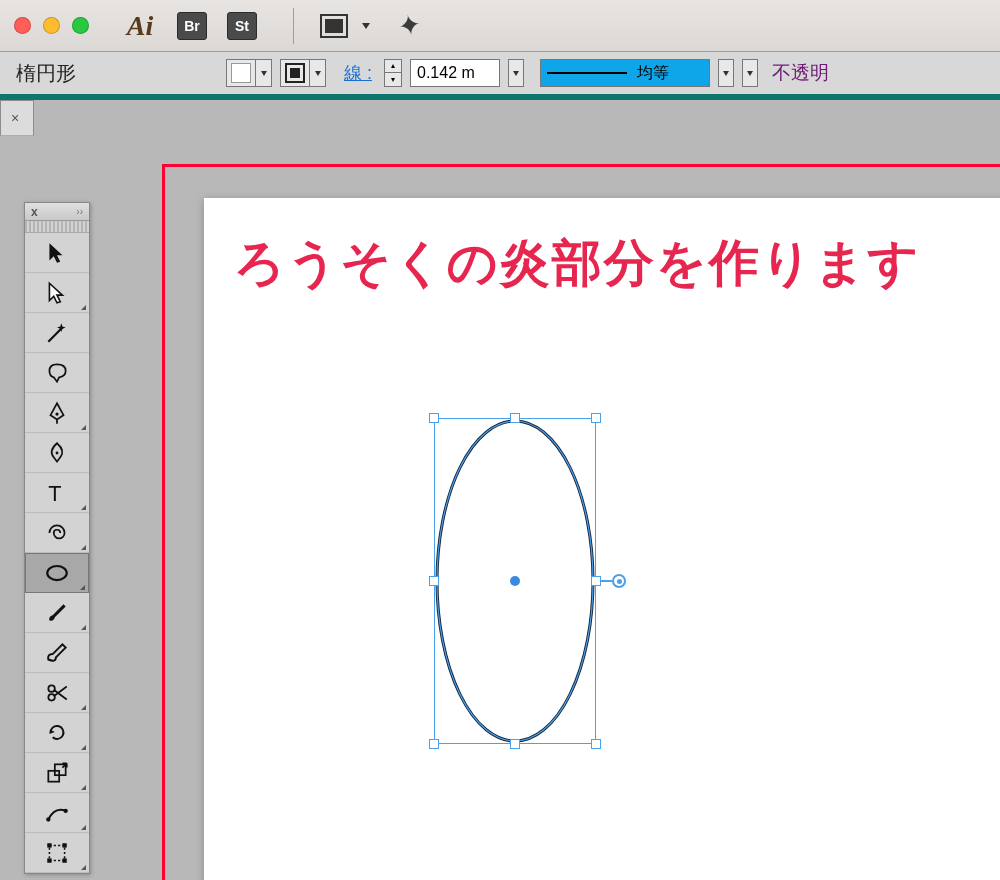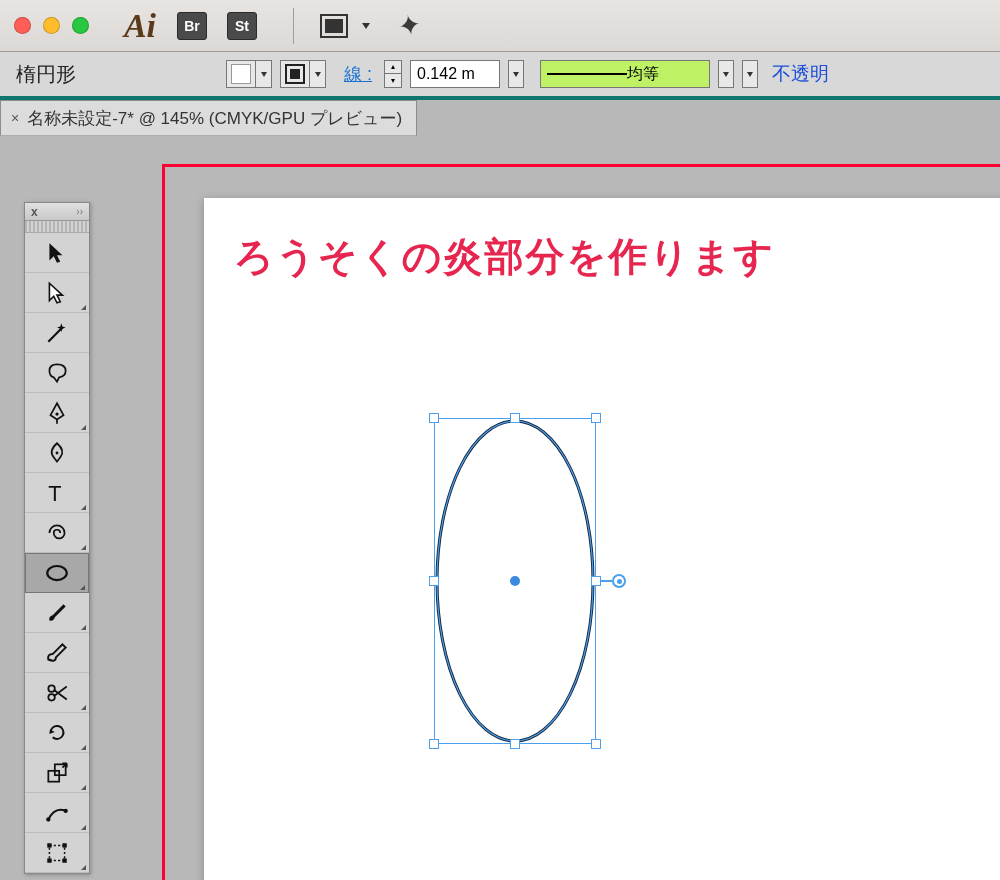--- a/index.html
+++ b/index.html
@@ -5,58 +5,58 @@
   * { box-sizing: border-box; margin: 0; padding: 0; font-family: "Hiragino Kaku Gothic ProN", "Helvetica Neue", Arial, sans-serif; }
   body { width: 1000px; height: 880px; overflow: hidden; background: #b8b8b8; position: relative; }
 
   
   .title-bar { height: 52px; background: linear-gradient(#e7e4e1,#dcd8d5); border-bottom: 1px solid #9a9a9a; display: flex; align-items: center; padding: 0 14px; gap: 10px; }
   .traffic { display: flex; gap: 12px; margin-right: 24px; }
   .traffic span { width: 17px; height: 17px; border-radius: 50%; box-shadow: inset 0 0 0 1px rgba(0,0,0,.2); }
   .tl-red { background: #ff5f57; }
   .tl-yellow { background: #ffbd2e; }
   .tl-green { background: #28c840; }
-  .ai-logo { width:34px; height:29px; display:flex; align-items:center; justify-content:center; color:#5a3a1b; font-weight:bold; font-size:34px; font-style:italic; font-family:"Times New Roman",serif; margin-right:10px;}
+  .ai-logo { width:34px; height:29px; display:flex; align-items:center; justify-content:center; color:#5a3a1b; font-weight:bold; font-size:28px; font-style:italic; font-family:"Times New Roman",serif; margin-right:10px;}
   .tb-badge { width:30px; height:28px; background:#4a4a4a; color:#fff; font-size:14px; font-weight:bold; display:flex; align-items:center; justify-content:center; border-radius:3px; margin-right:10px; border:1px solid #2b2b2b; }
   .tb-divider { width:1px; height:36px; background:#9e9e9e; margin:0 16px; }
   .tb-rect-icon { width:28px; height:24px; border:2px solid #333; position:relative; margin-right:4px;}
   .tb-rect-icon::after{content:"";position:absolute;top:3px;left:3px;right:3px;bottom:3px;background:#333;}
   .tb-dd-caret { width:0;height:0;border-left:4px solid transparent;border-right:4px solid transparent;border-top:6px solid #333;margin-right:18px;}
   .tb-rocket { color:#3b3b3b; font-size:28px; transform:rotate(-10deg);}
   
   
-  .control-bar { height:48px; background:#d8d8d8; border-bottom:4px solid #0f766e; display:flex; align-items:center; padding:0 8px; gap:8px;}
+  .control-bar { height:48px; background:#d8d8d8; border-bottom:6px solid #0f766e; display:flex; align-items:center; padding:0 8px; gap:8px;}
   .cb-label { width:210px; font-size:20px; color:#222; padding-left:8px;}
   .cb-swatch-group { display:flex; align-items:center;}
   .cb-swatch { width:30px; height:28px; border:1px solid #777; display:flex; align-items:center; justify-content:center; background:#e8e8e8; }
   .cb-swatch-inner-white { width:20px; height:20px; background:#fff; border:1px solid #999;}
   .cb-swatch-inner-black { width:20px; height:20px; border:2px solid #222; display:flex;align-items:center;justify-content:center;}
   .cb-swatch-inner-black::after{content:"";width:10px;height:10px;background:#222;}
   .cb-caret { width:16px; height:28px; border:1px solid #777; border-left:none; display:flex;align-items:center;justify-content:center; background:#e8e8e8;}
   .cb-caret::after{content:"";width:0;height:0;border-left:3px solid transparent;border-right:3px solid transparent;border-top:5px solid #333;}
   .cb-stroke-label { color:#1770d4; font-size:18px; text-decoration:underline; margin:0 4px 0 10px;}
   .cb-stepper { display:flex;flex-direction:column;border:1px solid #777;}
   .cb-stepper span{width:16px;height:13px;background:#e8e8e8;display:flex;align-items:center;justify-content:center;font-size:8px;line-height:1;border-bottom:1px solid #777;}
   .cb-stepper span:last-child{border-bottom:none;}
   .cb-num { width:90px; height:28px; border:1px solid #777; background:#fff; font-size:16px; padding:0 6px; display:flex;align-items:center;}
-  .cb-style { height:28px; border:1px solid #777; background:#bef264; display:flex;align-items:center; padding:0 6px; text-align:center;}
+  .cb-style { height:28px; border:1px solid #777; background:#0ea5e9; display:flex;align-items:center; padding:0 6px; gap:10px;text-align:center;}
   .cb-style .line{height:2px;background:#000;}
   .cb-style .txt{font-size:16px;}
-  .cb-link { color:#1d4ed8; font-size:19px; margin-left:6px;}
+  .cb-link { color:#701a75; font-size:19px; margin-left:6px;}
 
   
   .tab-bar { height:36px; background:#b8b8b8; display:flex; align-items:flex-end; }
   .tab { height:36px; background:#dcdcdc; border:1px solid #8c8c8c; border-bottom:1px solid #aeaeae; display:flex; align-items:center; padding:0 14px 0 10px; gap:8px; font-size:17px; color:#333;}
   .tab .close{font-size:14px;color:#555;}
 
   
   .workspace { position:absolute; top:136px; left:0; right:0; bottom:0; background:#b8b8b8;}
   .red-frame { position:absolute; top:28px; left:162px; width:1200px; height:1200px; border:3px solid #ff0033; background:transparent;}
   .artboard { position:absolute; top:62px; left:204px; width:1200px; height:1200px; background:#fff; box-shadow:0 2px 8px rgba(0,0,0,.25);}
-  .annot { position:absolute; top:94px; left:234px; font-size:39px; font-weight:600; color:#e6264e; letter-spacing:2px; white-space:nowrap;}
+  .annot { position:absolute; top:94px; left:234px; font-size:50px; font-weight:600; color:#e6264e; letter-spacing:2px; white-space:nowrap;}
 
   
   .sel-box { position:absolute; top:282px; left:434px; width:162px; height:326px; }
   .bbox { position:absolute; inset:0; border:1px solid #4aa0ea;}
   .handle { position:absolute; width:10px; height:10px; background:#fff; border:1px solid #4aa0ea;}
   .h-tl{top:-5px;left:-5px;} .h-tm{top:-5px;left:calc(50% - 5px);} .h-tr{top:-5px;right:-5px;}
   .h-ml{top:calc(50% - 5px);left:-5px;} .h-mr{top:calc(50% - 5px);right:-5px;}
   .h-bl{bottom:-5px;left:-5px;} .h-bm{bottom:-5px;left:calc(50% - 5px);} .h-br{bottom:-5px;right:-5px;}
   .center-dot{position:absolute;top:calc(50% - 5px);left:calc(50% - 5px);width:10px;height:10px;background:#3b8ae0;border-radius:50%;}
   .side-target{position:absolute;top:calc(50% - 7px);right:-30px;width:14px;height:14px;border:2px solid #4aa0ea;border-radius:50%;display:flex;align-items:center;justify-content:center;}
@@ -125,21 +125,20 @@
   <div class="cb-caret" style="border-left:1px solid #777"></div>
 
   <div class="cb-caret" style="border-left:1px solid #777"></div>
 
   <span class="cb-link">不透明</span>
 </div>
 
 <div class="tab-bar">
   <div class="tab">
     <span class="close">×</span>
-    <span>名称未設定-7* @ 145% (CMYK/GPU プレビュー)</span>
   </div>
 </div>
 
 <div class="workspace">
   <div class="red-frame"></div>
   <div class="artboard"></div>
   <div class="annot">ろうそくの炎部分を作ります</div>
 
   <div class="sel-box">
     <div class="ellipse-shape">

